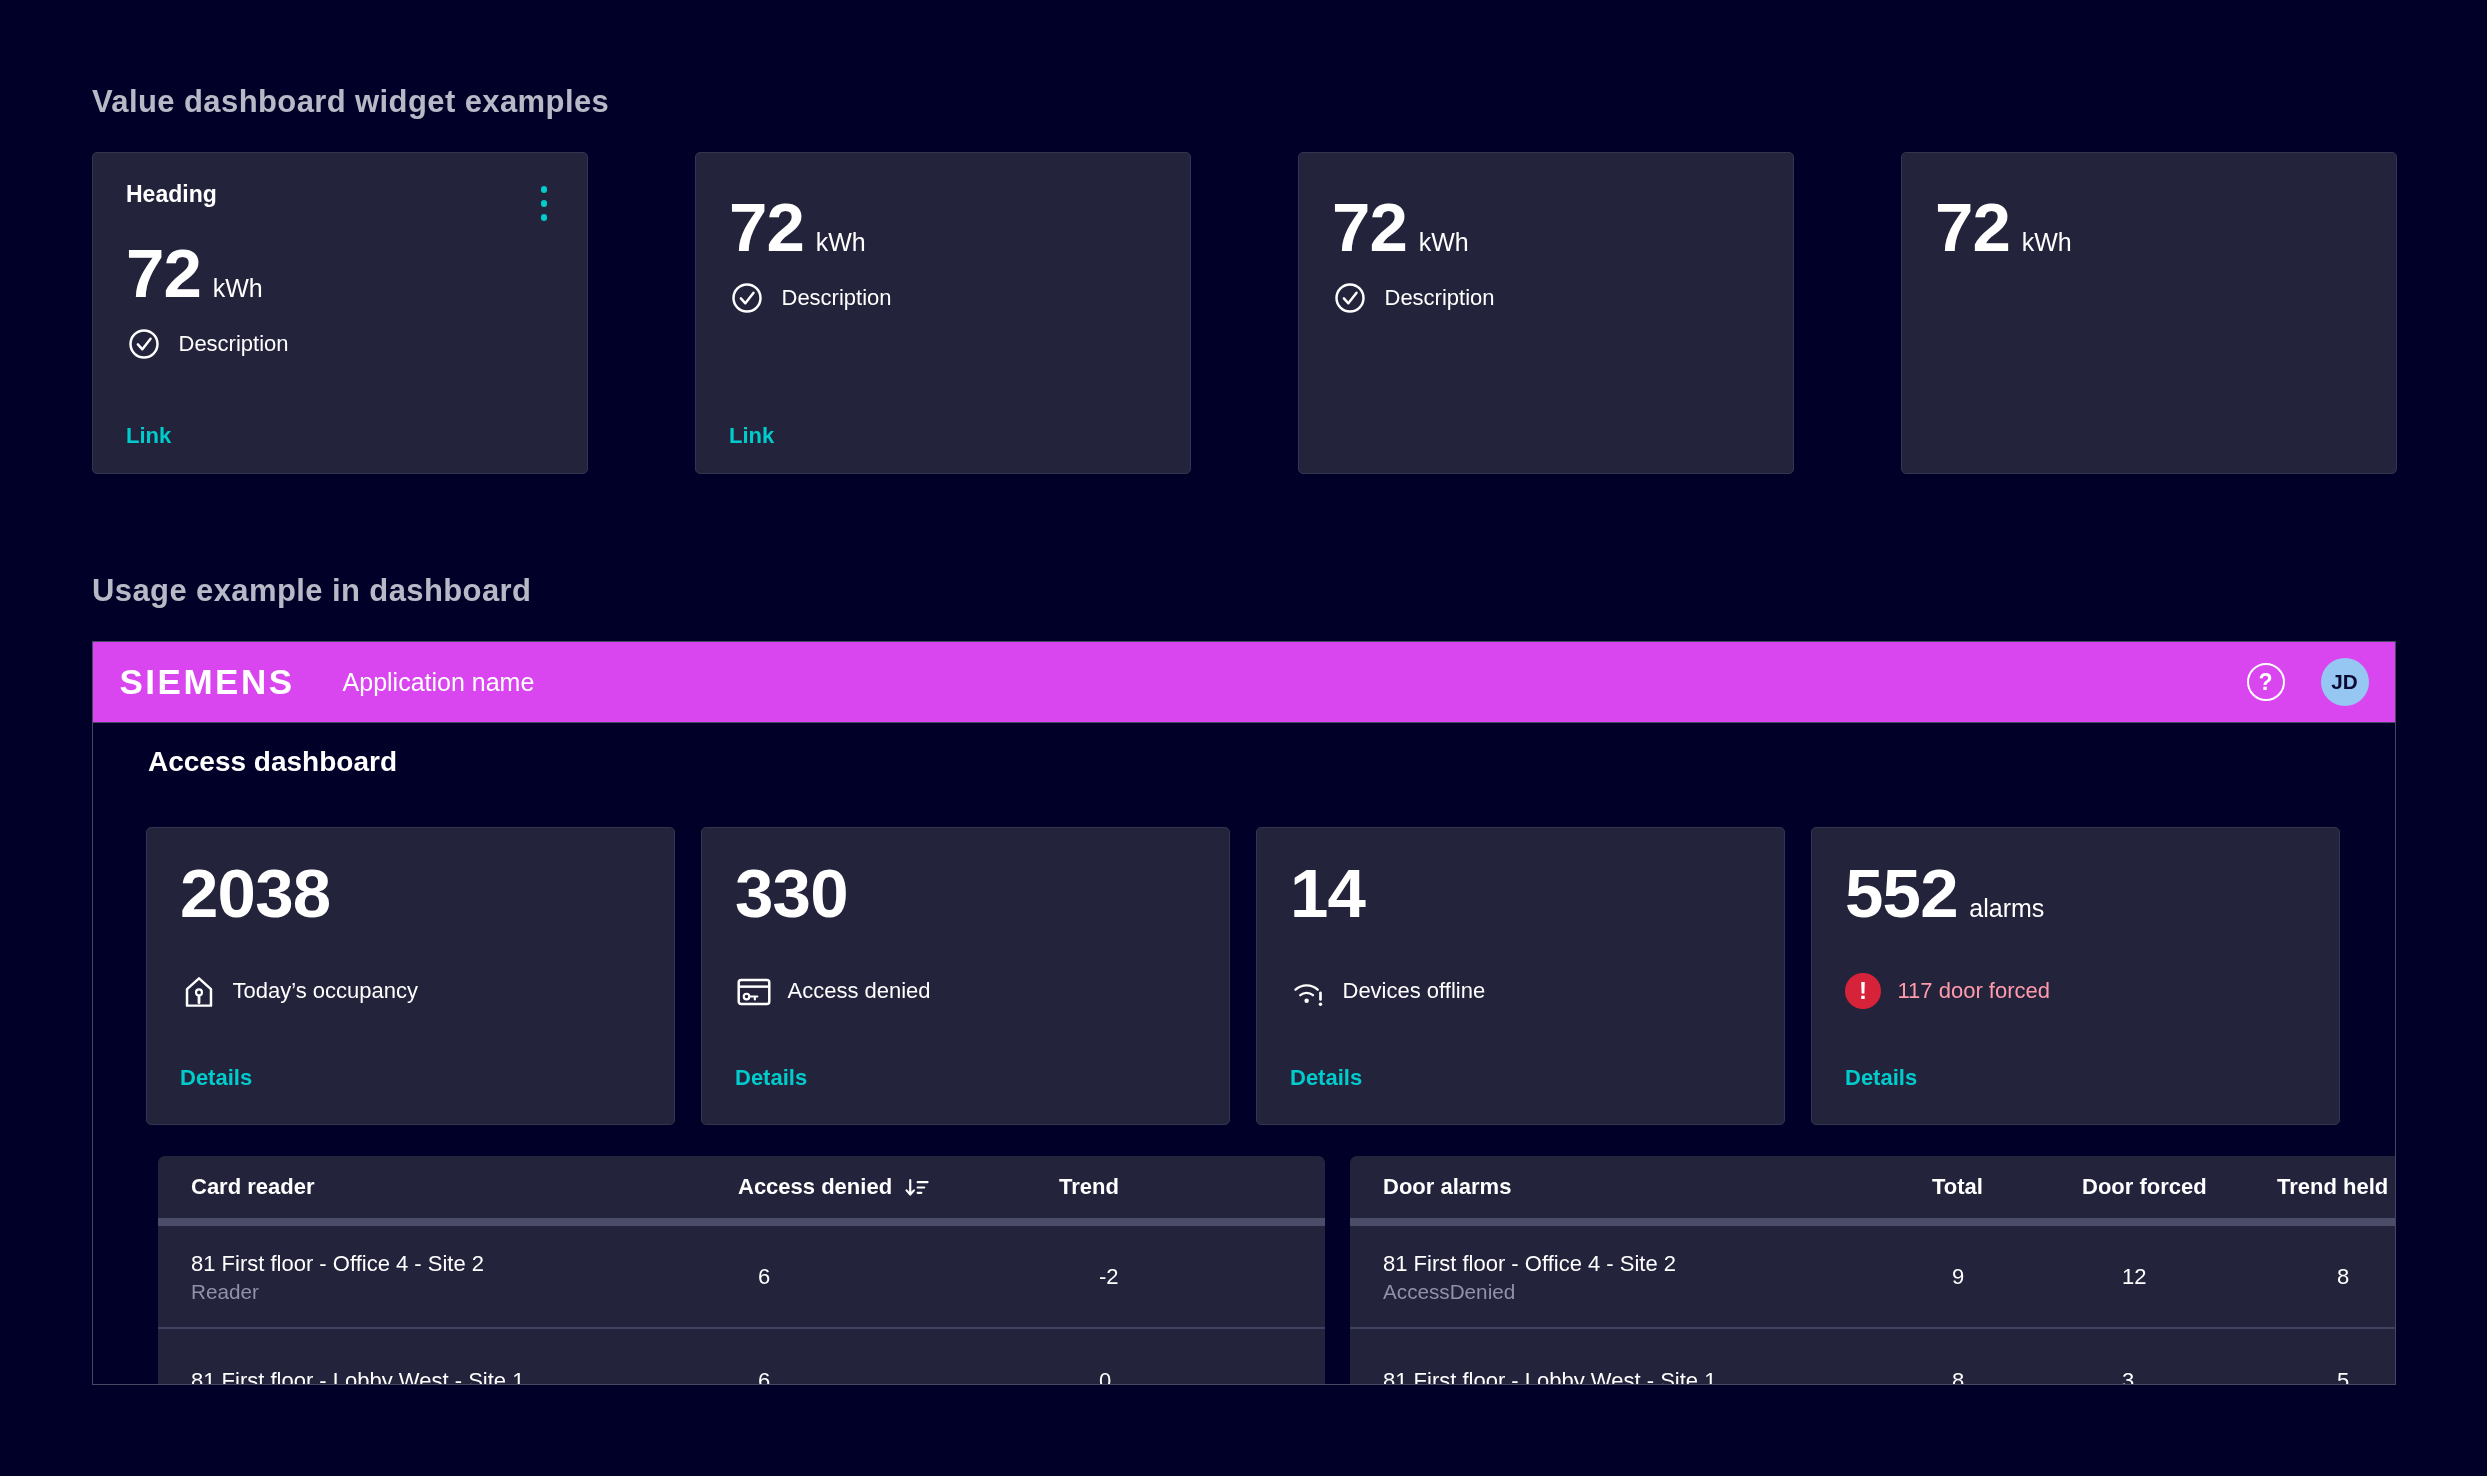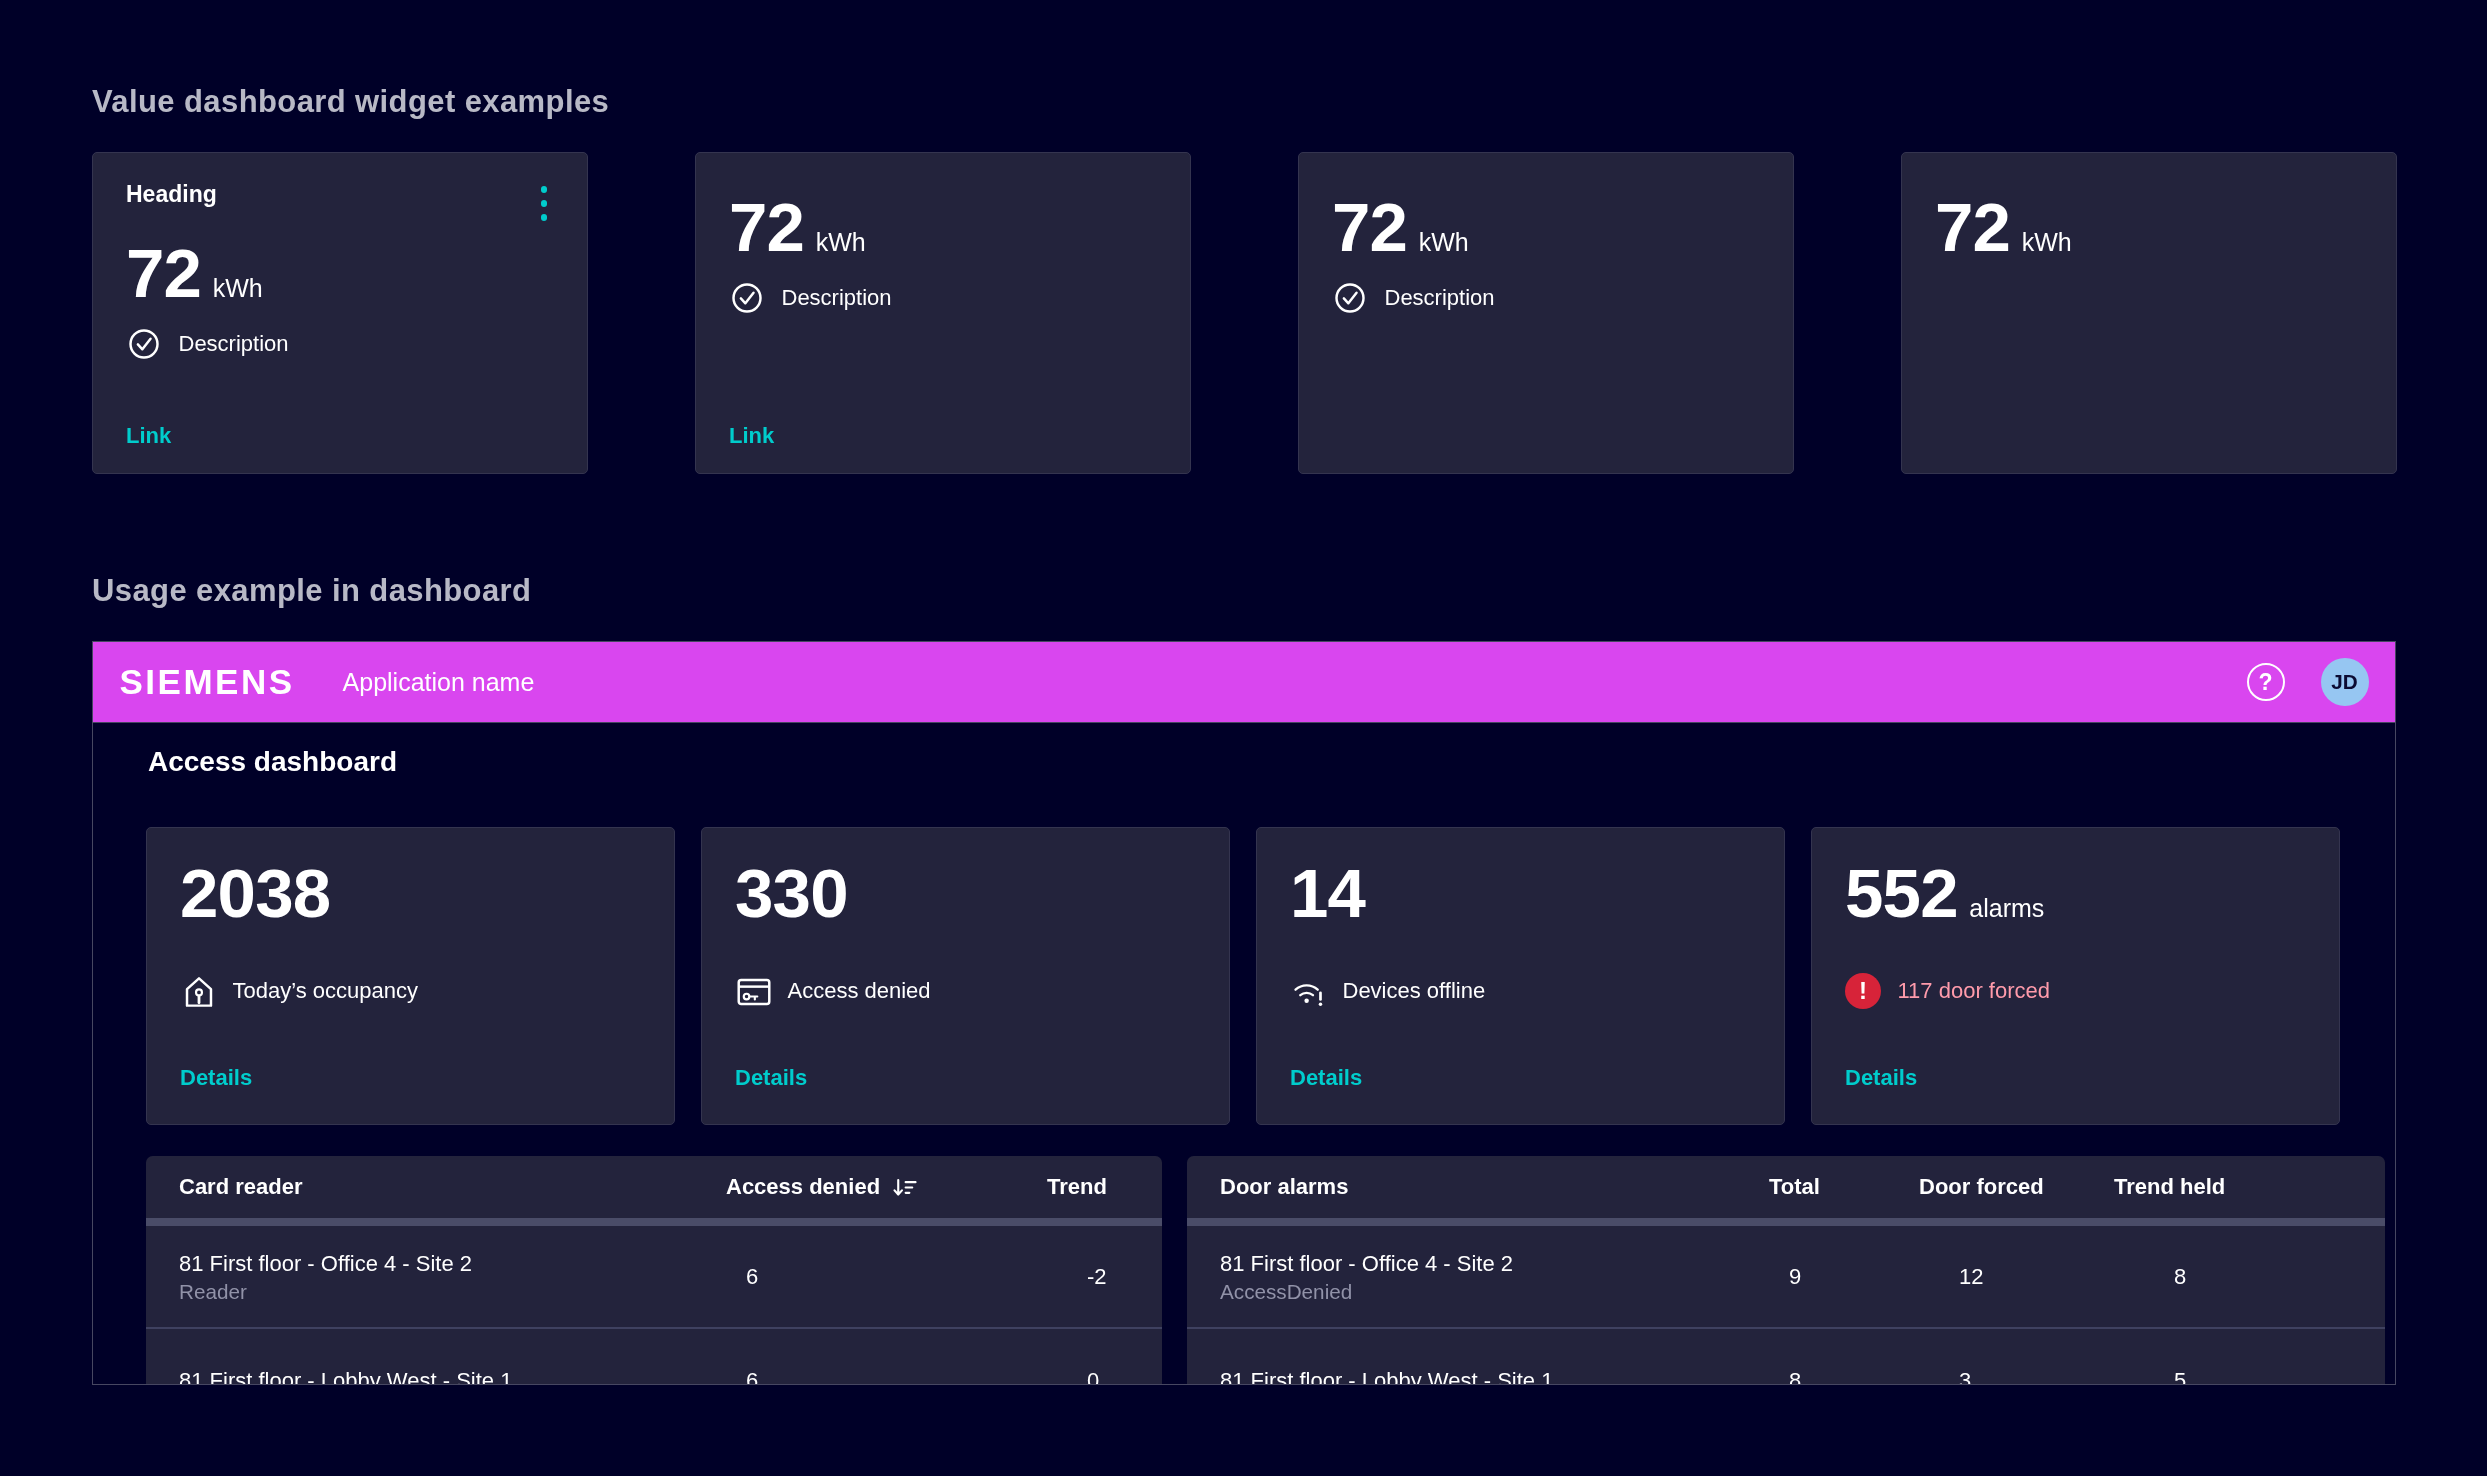--- a/index.html
+++ b/index.html
@@ -75,21 +75,21 @@
   .alarm-badge {
     width:36px; height:36px; border-radius:50%; background:#d72339;
     display:flex; align-items:center; justify-content:center; flex:none;
   }
   .alarm-badge::before { content:"!"; color:#ffffff; font-size:24px; font-weight:700; }
   .alarm-text { color:#ff9bab; }
 
   
   .tables { position:absolute; left:53px; top:514px; display:flex; gap:25px; }
   .data-table { background:#23233c; border-radius:6.6px 6.6px 0 0; overflow:hidden; }
-  .data-table.left { width:1016px; }
+  .data-table.left { width:1167px;margin-left:12px; }
   .data-table.right { width:1198px; }
   .thead, .trow { display:grid; align-items:center; }
   .data-table.left .thead, .data-table.left .trow { grid-template-columns:580px 321px 185px; }
   .data-table.right .thead, .data-table.right .trow { grid-template-columns:582px 150px 195px 159px; }
   .thead { height:62px; font-size:22px; font-weight:700; }
   .thead > div:first-child, .trow > div:first-child { padding-left:33px; }
   .th-sort { display:flex; align-items:center; gap:10px; cursor:pointer; }
   .header-divider { height:8.3px; background:#4a4c68; }
   .trow { height:103px; font-size:22px; border-bottom:2.5px solid #3f4160;gap:20px; }
   .trow.partial { border-bottom:none; }

